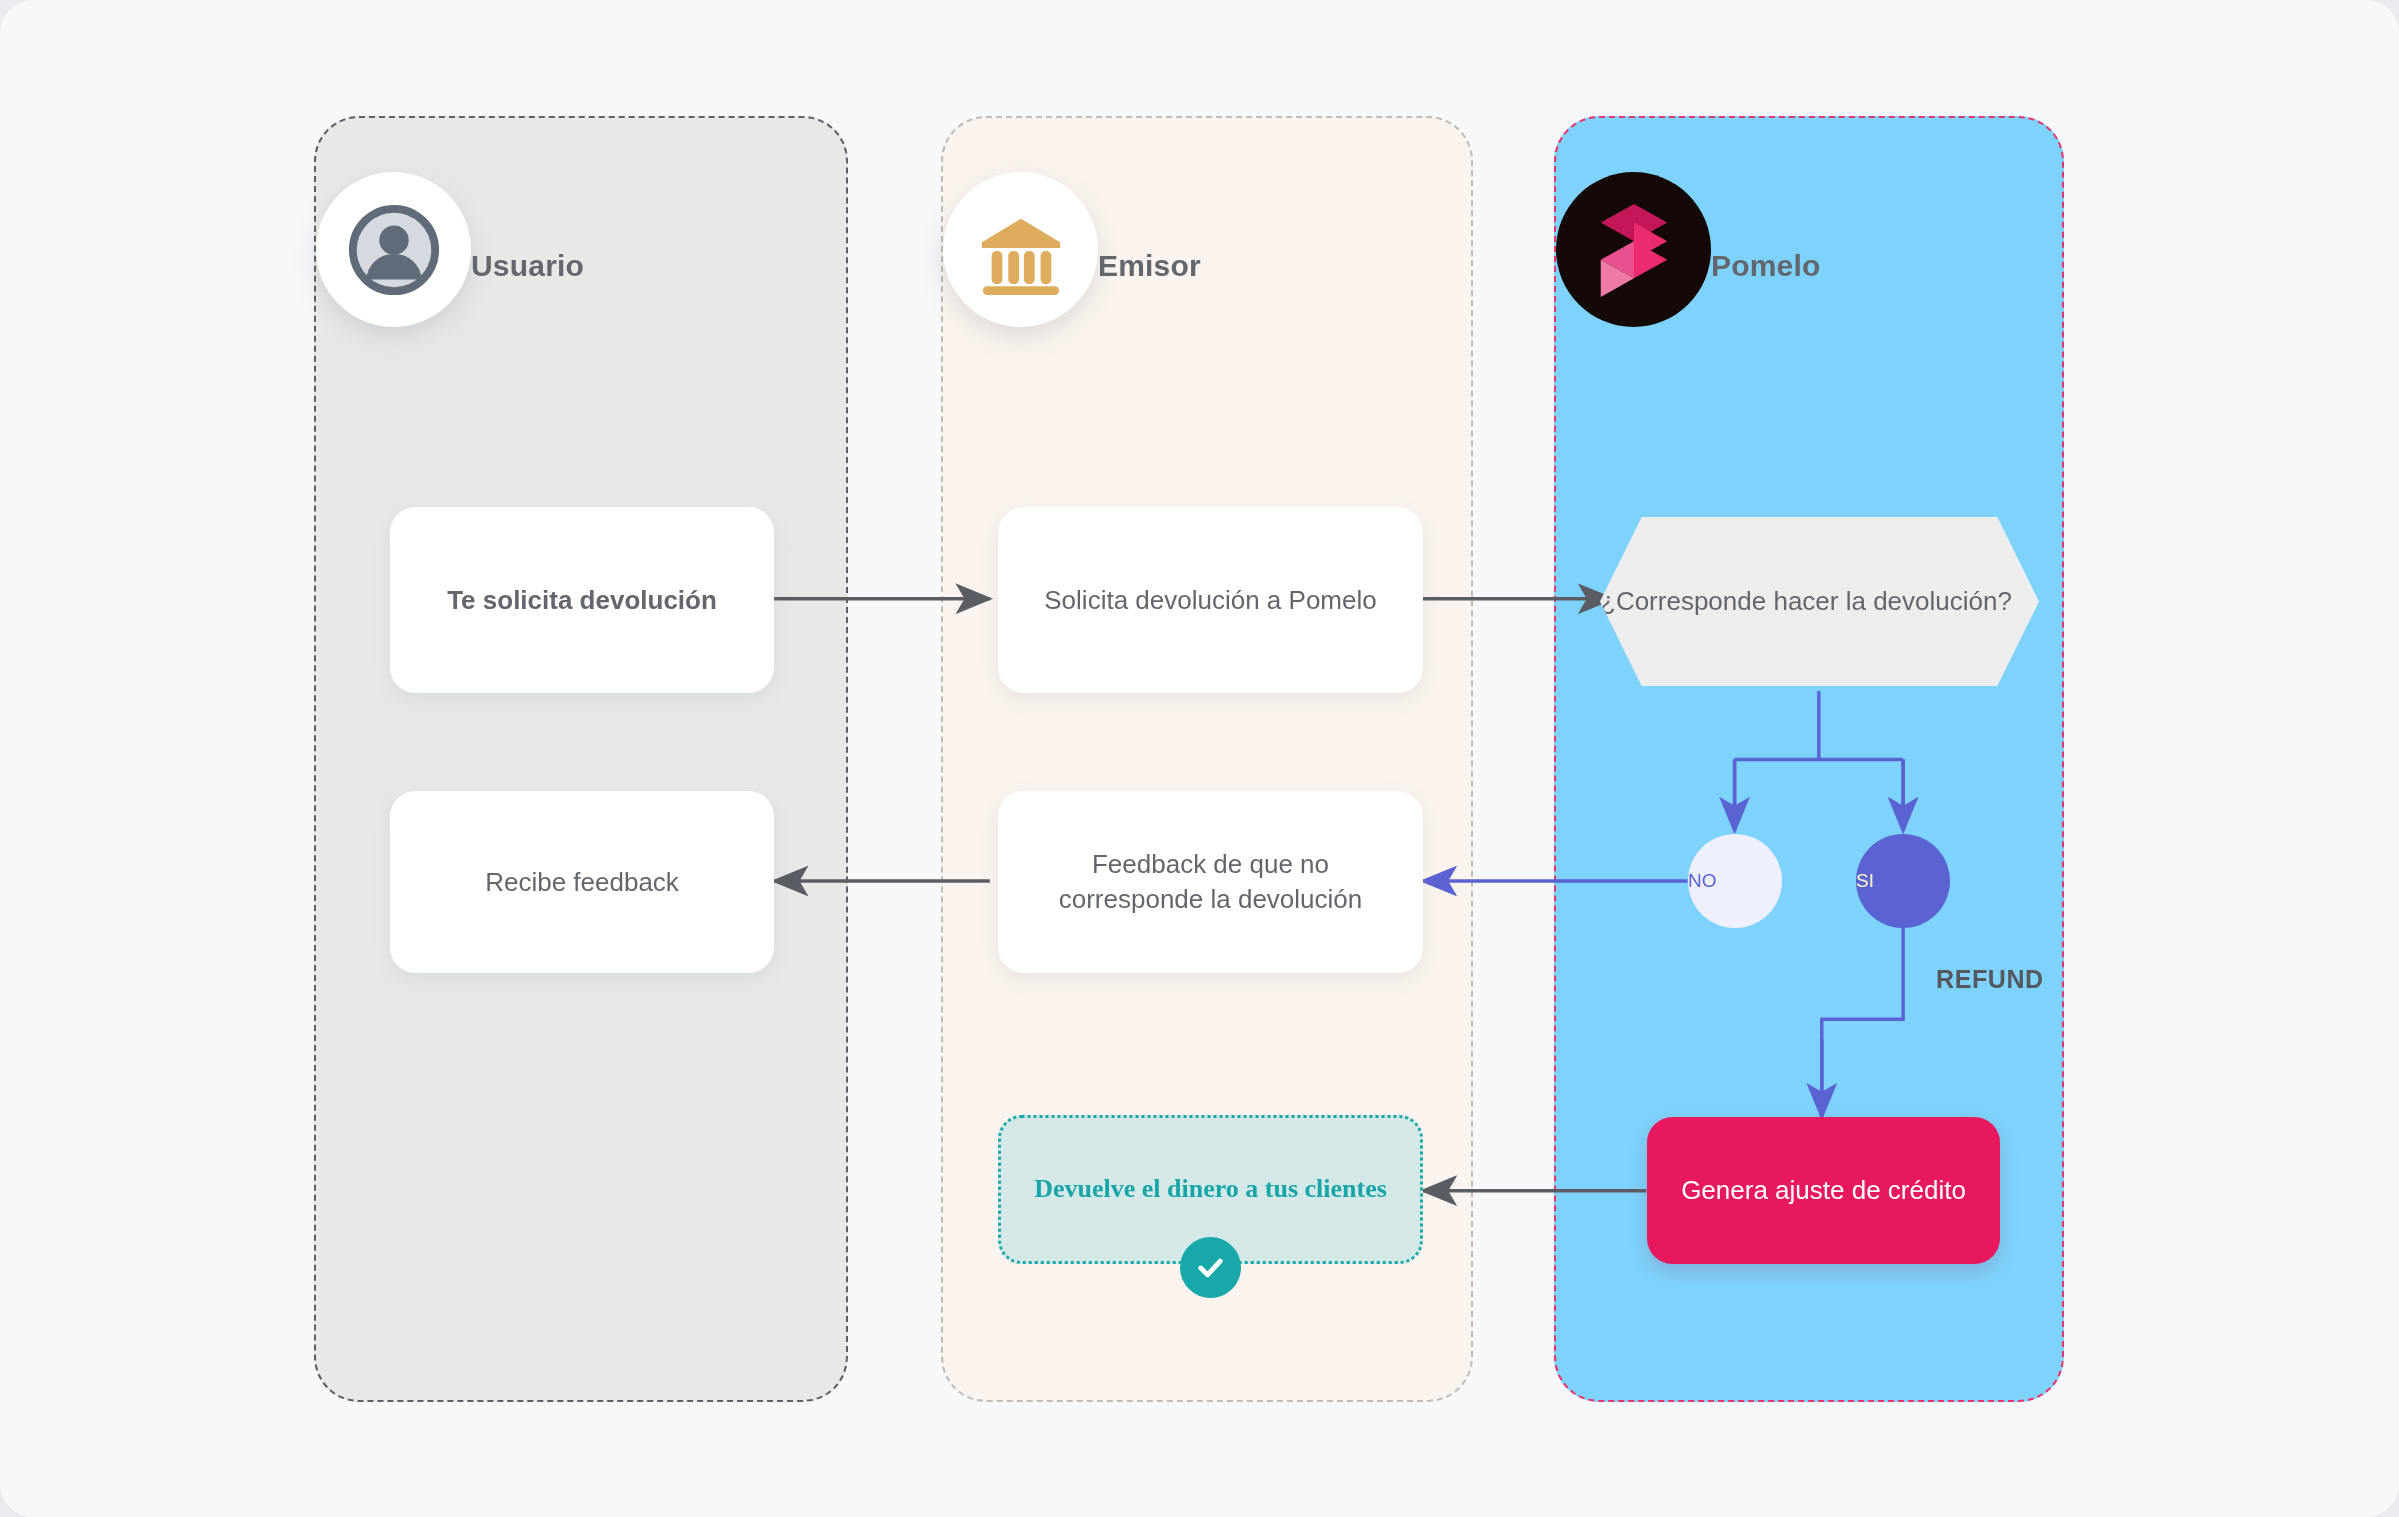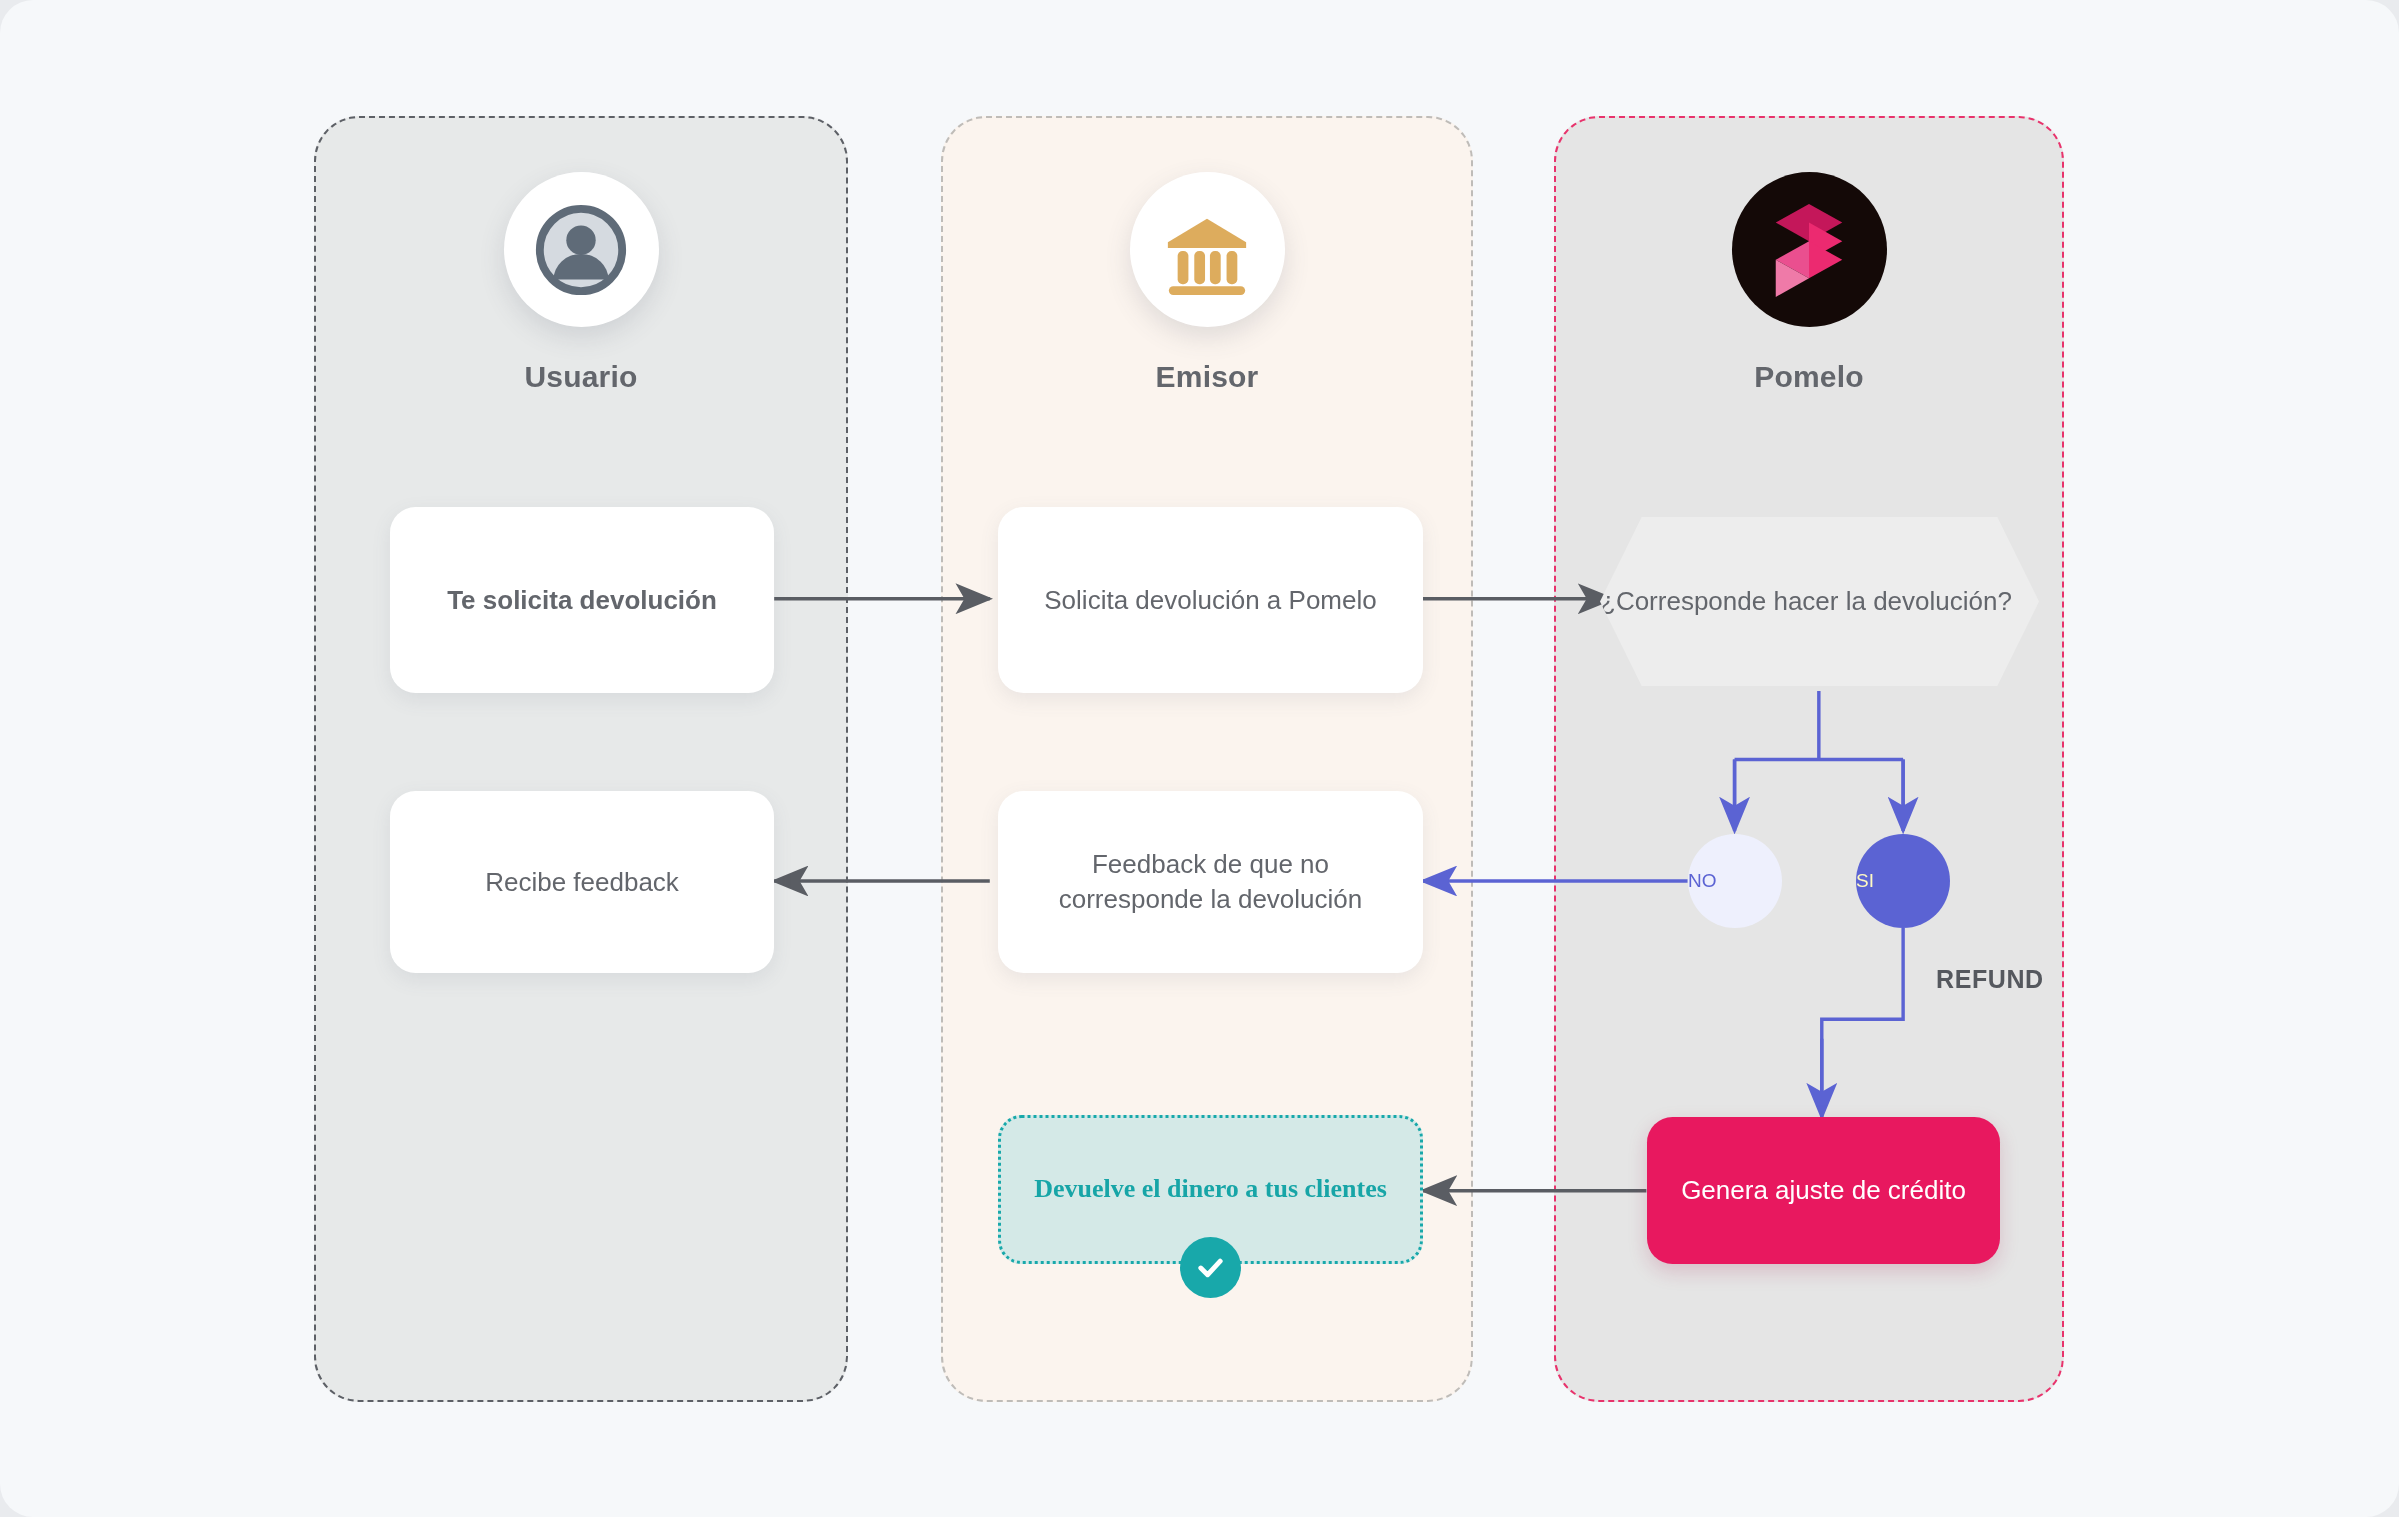--- a/index.html
+++ b/index.html
@@ -14,25 +14,25 @@
     background:#f6f8fa;border-radius:33px;overflow:hidden;
   }
 
   
   .lane{position:absolute;border-radius:45px;box-sizing:border-box;}
   .lane-usuario{left:314px;top:116px;width:534px;height:1286px;
     background:#e7e9e9;border:2.9px dashed #5d6066;}
   .lane-emisor{left:941px;top:116px;width:532px;height:1286px;
     background:#fbf4ee;border:2.9px dashed #bfbcb8;}
   .lane-pomelo{left:1554px;top:116px;width:510px;height:1286px;
-    background:#e5e5e5;border:2.9px dashed #e8336c;}
+    background:#7dd3fc;border:2.9px dashed #e8336c;}
 
   
   .lane-head{position:absolute;width:100%;left:0;top:54px;
-    display:flex;flex-direction:column;align-items:center;}
+    display:flex;flex-direction:row;align-items:center;}
   .avatar-wrap{width:155px;height:155px;border-radius:50%;
     background:#ffffff;display:flex;align-items:center;justify-content:center;
     box-shadow:0 9.8px 25.5px rgba(80,90,105,.16);}
   .avatar-plain{width:155px;height:155px;border-radius:50%;
     background:#140907;display:flex;align-items:center;justify-content:center;}
   .lane-title{margin-top:33px;font-size:30px;font-weight:bold;color:#63666c;
     letter-spacing:0.2px;}
 
   
   .node{position:absolute;box-sizing:border-box;display:flex;

